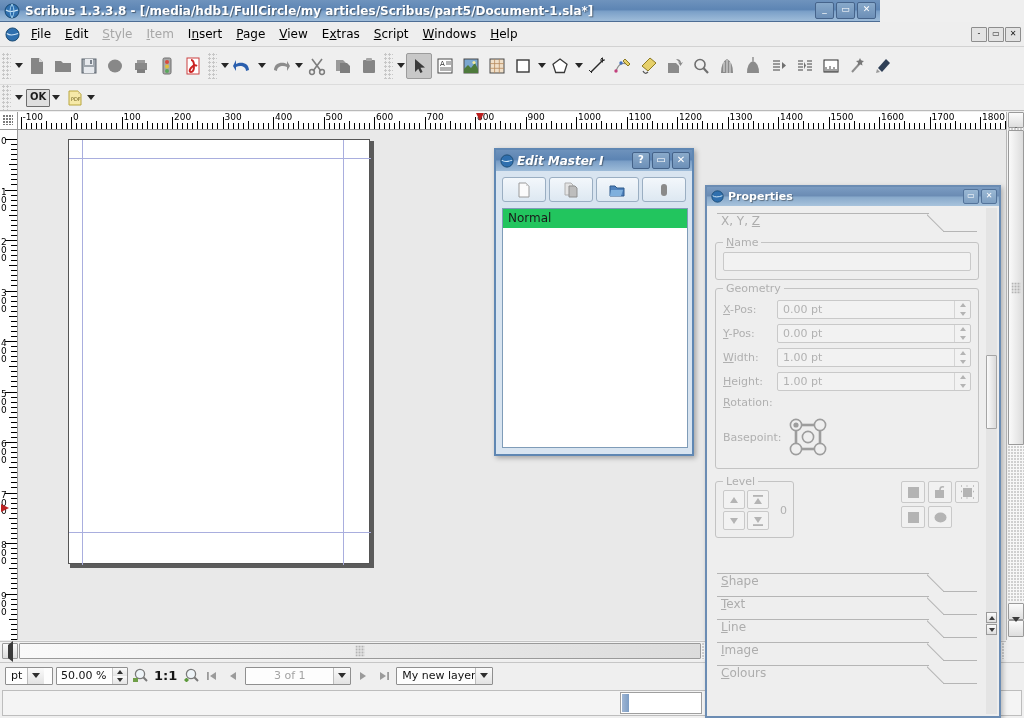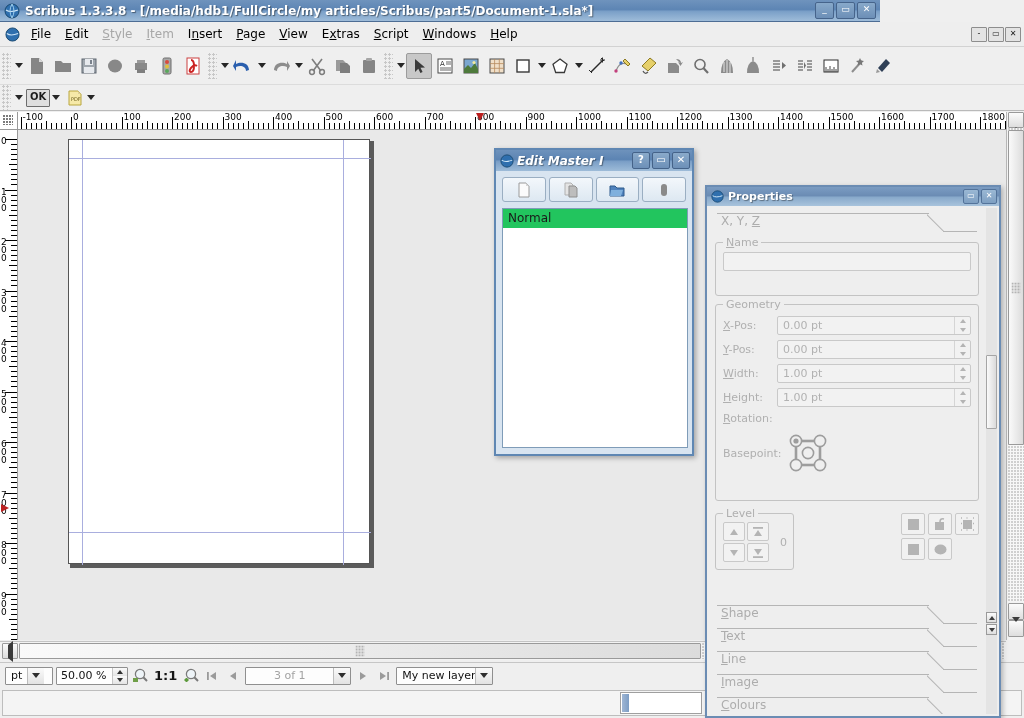--- a/index.html
+++ b/index.html
@@ -280,21 +280,21 @@
   .tabhead .ln1{position:absolute;left:4px;top:1px;right:52px;border-top:1px solid #b5b5b5;}
   .tabhead .ln2{position:absolute;right:4px;top:19px;width:34px;border-top:1px solid #b5b5b5;}
   .tabhead .diag{position:absolute;right:36px;top:1px;width:18px;height:18px;overflow:hidden;}
   .tabhead .diag::after{
     content:"";position:absolute;left:-1px;top:0;width:26px;height:1px;background:#b5b5b5;
     transform:rotate(45deg);transform-origin:left top;
   }
 
   .gbox{
     position:relative;margin:8px 6px 0 6px;border:1px solid #c3c3c3;border-radius:3px;
-    padding:9px 7px 24px 7px;
+    padding:9px 7px 8px 7px;
   }
   .gbox > .legend{
     position:absolute;left:7px;top:-7px;background:#eeeeee;padding:0 3px;
     font-size:11px;color:#b0b0b0;
   }
   .gbox > .legend u{text-decoration:underline;}
 
   .fld{
     width:100%;height:19px;border:1px solid #c9c9c9;background:#f2f2f2;
     box-sizing:border-box;border-radius:2px;

